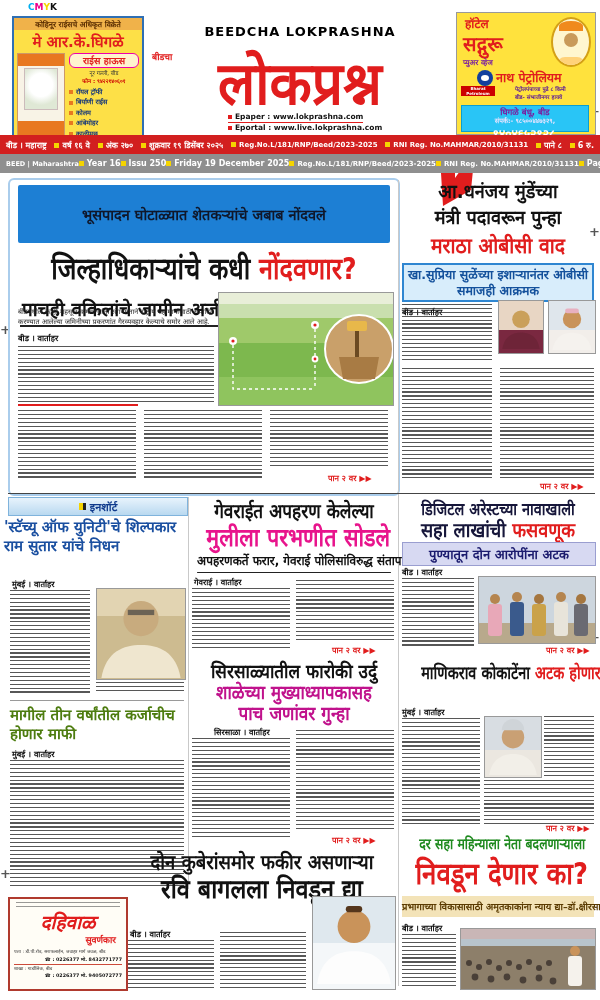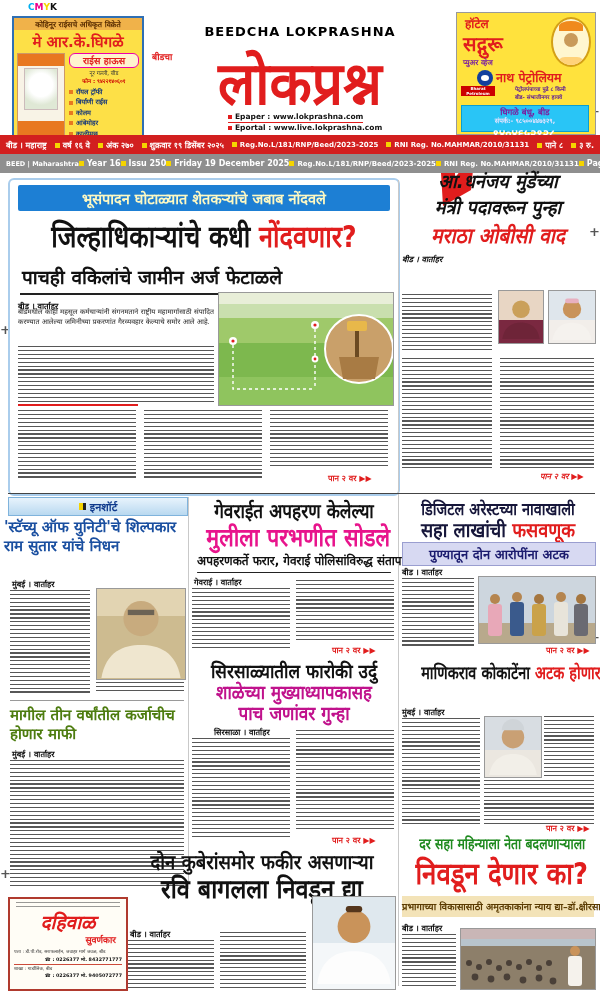--- a/index.html
+++ b/index.html
@@ -98,35 +98,35 @@
   </div>
 
   <div class="abs" style="left:0;top:135px;width:600px;height:19px;background:#d21f1f;color:#fff;display:flex;align-items:center;font-size:8px;font-weight:bold;padding:0 6px;box-sizing:border-box;justify-content:space-between;">
     <span class="barit">बीड । महाराष्ट्र</span>
     <span class="barit"><span class="ysq"></span><span>वर्ष १६ वे</span></span>
     <span class="barit"><span class="ysq"></span><span>अंक २७०</span></span>
     <span class="barit"><span class="ysq"></span><span>शुक्रवार १९ डिसेंबर २०२५</span></span>
     <span class="barit" style="font-size:7px;"><span class="ysq"></span><span>Reg.No.L/181/RNP/Beed/2023-2025</span></span>
     <span class="barit" style="font-size:7px;"><span class="ysq"></span><span>RNI Reg. No.MAHMAR/2010/31131</span></span>
     <span class="barit"><span class="ysq"></span><span>पाने ८</span></span>
-    <span class="barit"><span class="ysq"></span><span>३ रु.</span></span>
+    <span class="barit"><span class="ysq"></span><span>6 रु.</span></span>
   </div>
   <div class="abs" style="left:0;top:154px;width:600px;height:19px;background:#8f8f8f;color:#fff;display:flex;align-items:center;font-size:8px;font-weight:bold;padding:0 6px;box-sizing:border-box;justify-content:space-between;">
     <span class="barit" style="font-size:6.5px;">BEED | Maharashtra</span>
     <span class="barit"><span class="ysq"></span><span>Year 16</span></span>
     <span class="barit"><span class="ysq"></span><span>Issu 250</span></span>
     <span class="barit"><span class="ysq"></span><span>Friday 19 December 2025</span></span>
     <span class="barit" style="font-size:7px;"><span class="ysq"></span><span>Reg.No.L/181/RNP/Beed/2023-2025</span></span>
     <span class="barit" style="font-size:7px;"><span class="ysq"></span><span>RNI Reg. No.MAHMAR/2010/31131</span></span>
     <span class="barit"><span class="ysq"></span><span>Pages 8</span></span>
 
   </div>
 
   <div class="abs" style="left:8px;top:178px;width:388px;height:314px;border:2px solid #aacdec;border-radius:6px;">
-    <div class="ctr b nw" style="margin:5px 8px 0;background:#1d7fd4;color:#fef9c3;font-size:14.5px;padding:3px 0;border-radius:2px;">भूसंपादन घोटाळ्यात शेतकऱ्यांचे जबाब नोंदवले</div>
+    <div class="ctr b nw" style="margin:5px 8px 0;background:#1d7fd4;color:#0f172a;font-size:14.5px;padding:19px 0;border-radius:2px;">भूसंपादन घोटाळ्यात शेतकऱ्यांचे जबाब नोंदवले</div>
     <div class="ctr nw cond" style="margin-top:4px;font-size:30px;font-weight:bold;transform:scaleX(.84);">
       <span style="color:#111;">जिल्हाधिकाऱ्यांचे कधी</span>
       <span style="color:#e11d1d;">नोंदवणार?</span>
     </div>
     <div class="b nw" style="margin:8px 0 0 10px;display:inline-block;font-size:19px;color:#111;border-bottom:2px solid #222;padding:0 6px 3px 2px;">पाचही वकिलांचे जामीन अर्ज फेटाळले</div>
     <div class="dateline" style="margin:5px 0 0 8px;">बीड । वार्ताहर</div>
     <div class="abs bodytxt" style="left:8px;top:128px;width:196px;height:34px;overflow:hidden;">बीडमधील काही महसूल कर्मचाऱ्यांनी संगनमताने राष्ट्रीय महामार्गासाठी संपादित करण्यात आलेल्या जमिनीच्या प्रकरणांत गैरव्यवहार केल्याचे समोर आले आहे.</div>
     <div class="abs gk" style="left:8px;top:166px;width:196px;height:56px;"></div>
     <div class="abs" style="left:8px;top:224px;width:120px;height:2px;background:#e11d1d;"></div>
     
@@ -152,24 +152,25 @@
         <path d="M120 64 L160 64 L156 86 L124 86 Z" fill="#a87b44"></path>
       </svg>
     </div>
     
     <div class="abs gk" style="left:8px;top:230px;width:118px;height:70px;"></div>
     <div class="abs gk" style="left:134px;top:230px;width:118px;height:70px;"></div>
     <div class="abs gk" style="left:260px;top:230px;width:118px;height:58px;"></div>
     <div class="abs pageref" style="left:318px;top:292px;">पान २ वर ▶▶</div>
   </div>
 
-  <div class="abs" style="left:402px;top:168px;width:192px;height:314px;font-style:italic;">
+  <div class="abs" style="left:402px;top:178px;width:192px;height:314px;">
     <div class="ctr b nw cond" style="font-size:19px;color:#111;transform:scaleX(.95);">आ.धनंजय मुंडेंच्या</div>
     <div class="ctr b nw cond" style="font-size:19px;color:#111;transform:scaleX(.95);">मंत्री पदावरून पुन्हा</div>
     <div class="ctr b nw cond" style="font-size:21px;color:#e11d1d;transform:scaleX(.92);margin-top:1px;">मराठा ओबीसी वाद</div>
+    <div class="ctr b" style="margin-top:4px;background:#d8edfb;border:2px solid #2f86d1;color:#14519c;font-size:12.5px;padding:2px 2px;line-height:1.25;">खा.सुप्रिया सुळेंच्या इशाऱ्यानंतर ओबीसी समाजही आक्रमक</div>
     <div class="dateline" style="margin-top:4px;">बीड । वार्ताहर</div>
     <div class="abs gk" style="left:0;top:126px;width:90px;height:58px;"></div>
     <div class="abs photo" style="left:96px;top:122px;width:44px;height:52px;background:linear-gradient(180deg,#e8d6c4 0 55%,#7a2840 55% 100%);">
       <svg width="44" height="52" viewBox="0 0 40 40">
           <circle cx="20" cy="13" r="8" fill="#caa05a"></circle>
           <path d="M3 40c2-12 10-15 17-15s15 3 17 15z" fill="#6e2438"></path>
         </svg>
     </div>
     <div class="abs photo" style="left:146px;top:122px;width:46px;height:52px;background:linear-gradient(180deg,#dfe6ec 0 55%,#f2eeea 55% 100%);">
       <svg width="46" height="52" viewBox="0 0 40 40">

